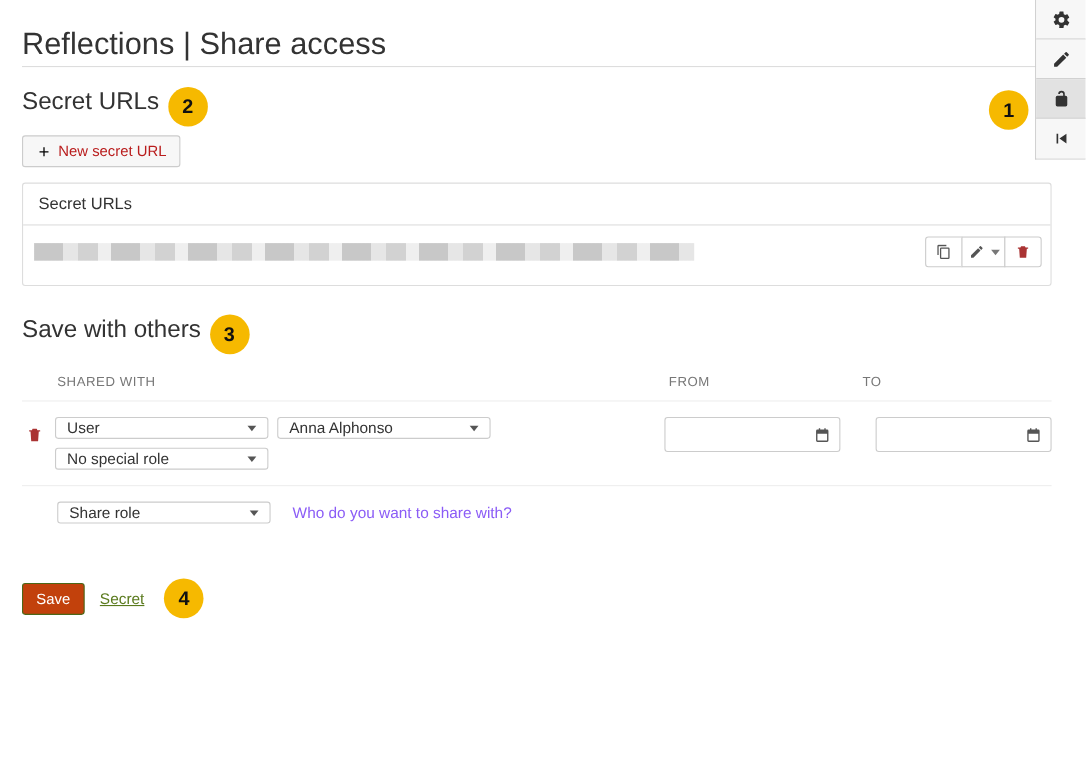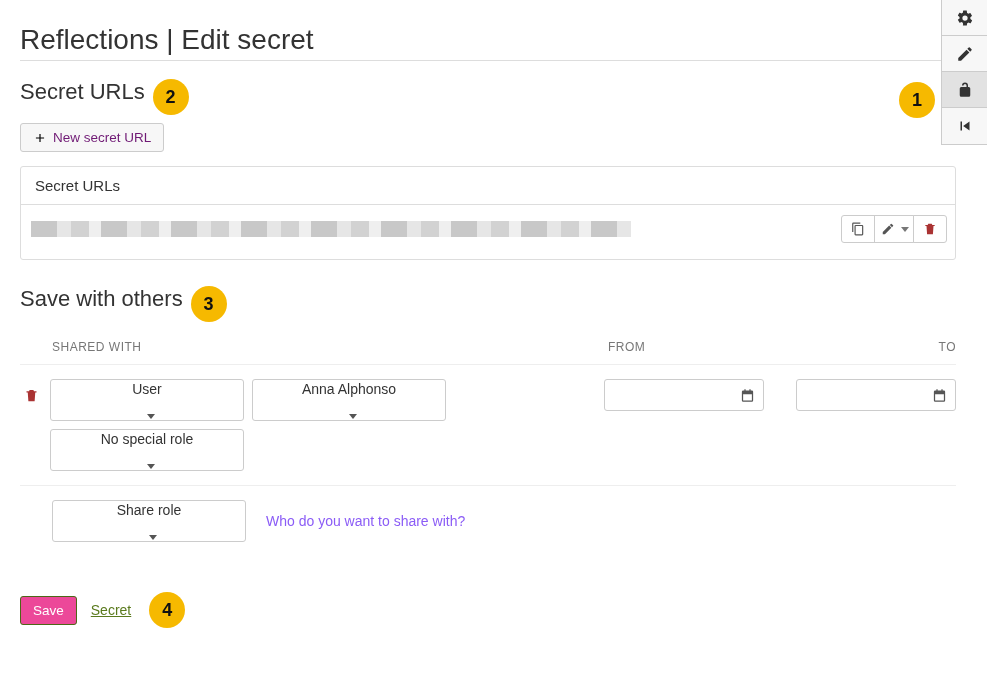--- a/index.html
+++ b/index.html
@@ -83,28 +83,28 @@
   }
   .badge.abs { position: absolute; }
 
   
   .btn {
     display: inline-flex;
     align-items: center;
     gap: 6px;
     border: 1px solid #ccc;
     background: #f7f7f7;
-    color: #701a75;
+    color: #b91c1c;
     padding: 6px 12px;
     border-radius: 3px;
     font-size: 13.5px;
     cursor: pointer;
   }
   .btn-primary {
-    background: #ec4899;
+    background: #c2410c;
     border-color: #4c6717;
     color: #fff;
   }
   .link {
     color: #5a7a1d;
     text-decoration: underline;
     cursor: pointer;
     font-size: 14px;
   }
 
@@ -185,46 +185,45 @@
   .col-headers {
     display: flex;
     color: #777;
     font-size: 12px;
     letter-spacing: 0.5px;
     text-transform: uppercase;
     padding: 0 0 10px 32px;
   }
   .ch-shared { width: 556px; }
   .ch-from { width: 176px; text-align: left; }
-  .ch-to { width: 172px; text-align: right; }
+  .ch-to { width: 172px; text-align: left; }
   .share-row {
     display: flex;
     align-items: flex-start;
     gap: 8px;
     border-top: 1px solid #eee;
     padding: 14px 0;
   }
   .row-trash {
     width: 22px; height: 32px;
     display: flex; align-items: center; justify-content: center;
     cursor: pointer;
   }
   .row-trash svg { width: 15px; height: 15px; fill: #a33; }
   .select {
-    height: 42px;
+    height: 20px;
     border: 1px solid #ccc;
     border-radius: 3px;
     background: #fff;
     display: flex;
     align-items: center;
     justify-content: space-between;
     padding: 1px 10px;
     font-size: 14px;
     cursor: pointer;
-    flex-direction: column;
   }
   .select .caret {
     width: 0; height: 0;
     border-left: 4px solid transparent;
     border-right: 4px solid transparent;
     border-top: 5px solid #555;
     margin-left: 8px;
   }
   .sel-user { width: 194px; }
   .sel-person { width: 194px; }
@@ -285,21 +284,21 @@
     </div>
     <div class="rail-btn">
       <svg viewBox="0 0 24 24">
           <path d="M6 6h2v12H6V6zm3.5 6 8.5 6V6l-8.5 6z"></path>
         </svg>
     </div>
   </div>
   <span class="badge abs" style="right:52px; top:82px;">1</span>
 
   
-  <div class="page-title">Reflections | Edit secret</div>
+  <div class="page-title">Reflections | Share access</div>
   <hr class="title-hr">
 
   
   <div>
     <span class="section-title">Secret URLs</span>
     <span class="badge">2</span>
   </div>
   <button class="btn" style="margin-top:8px;">
     <svg width="14" height="14" viewBox="0 0 24 24">
         <path d="M19 13h-6v6h-2v-6H5v-2h6V5h2v6h6v2z"></path>

